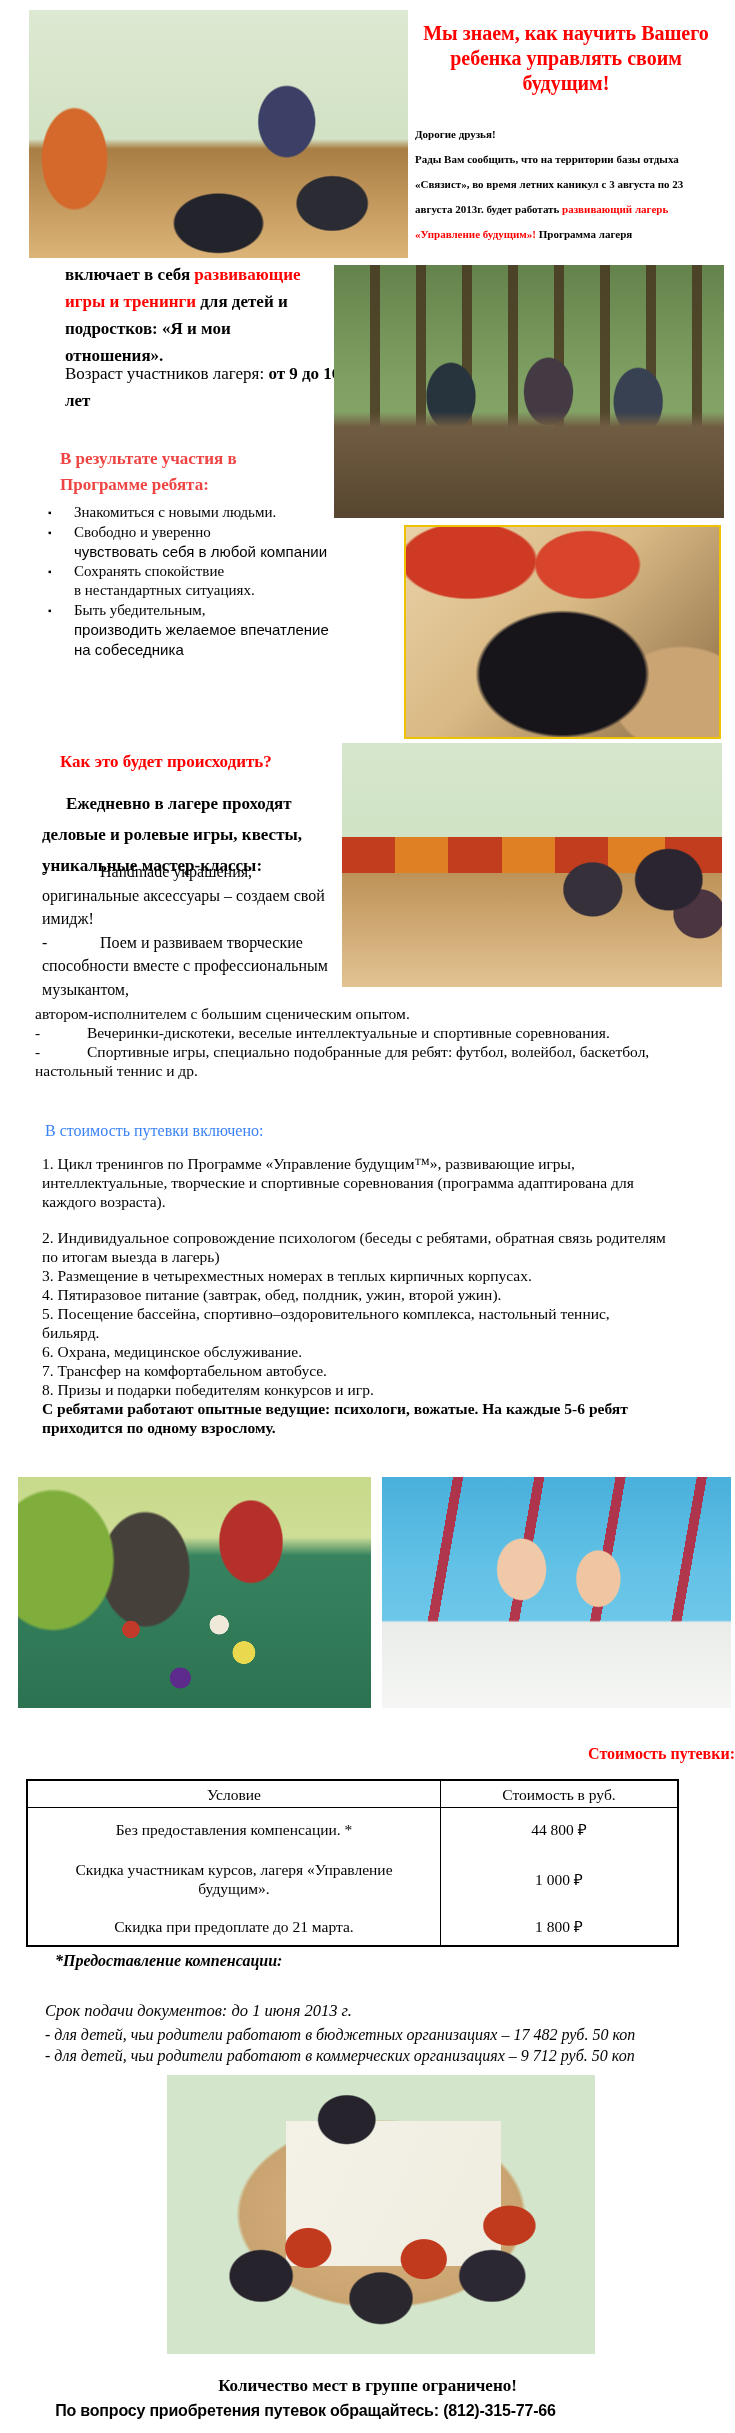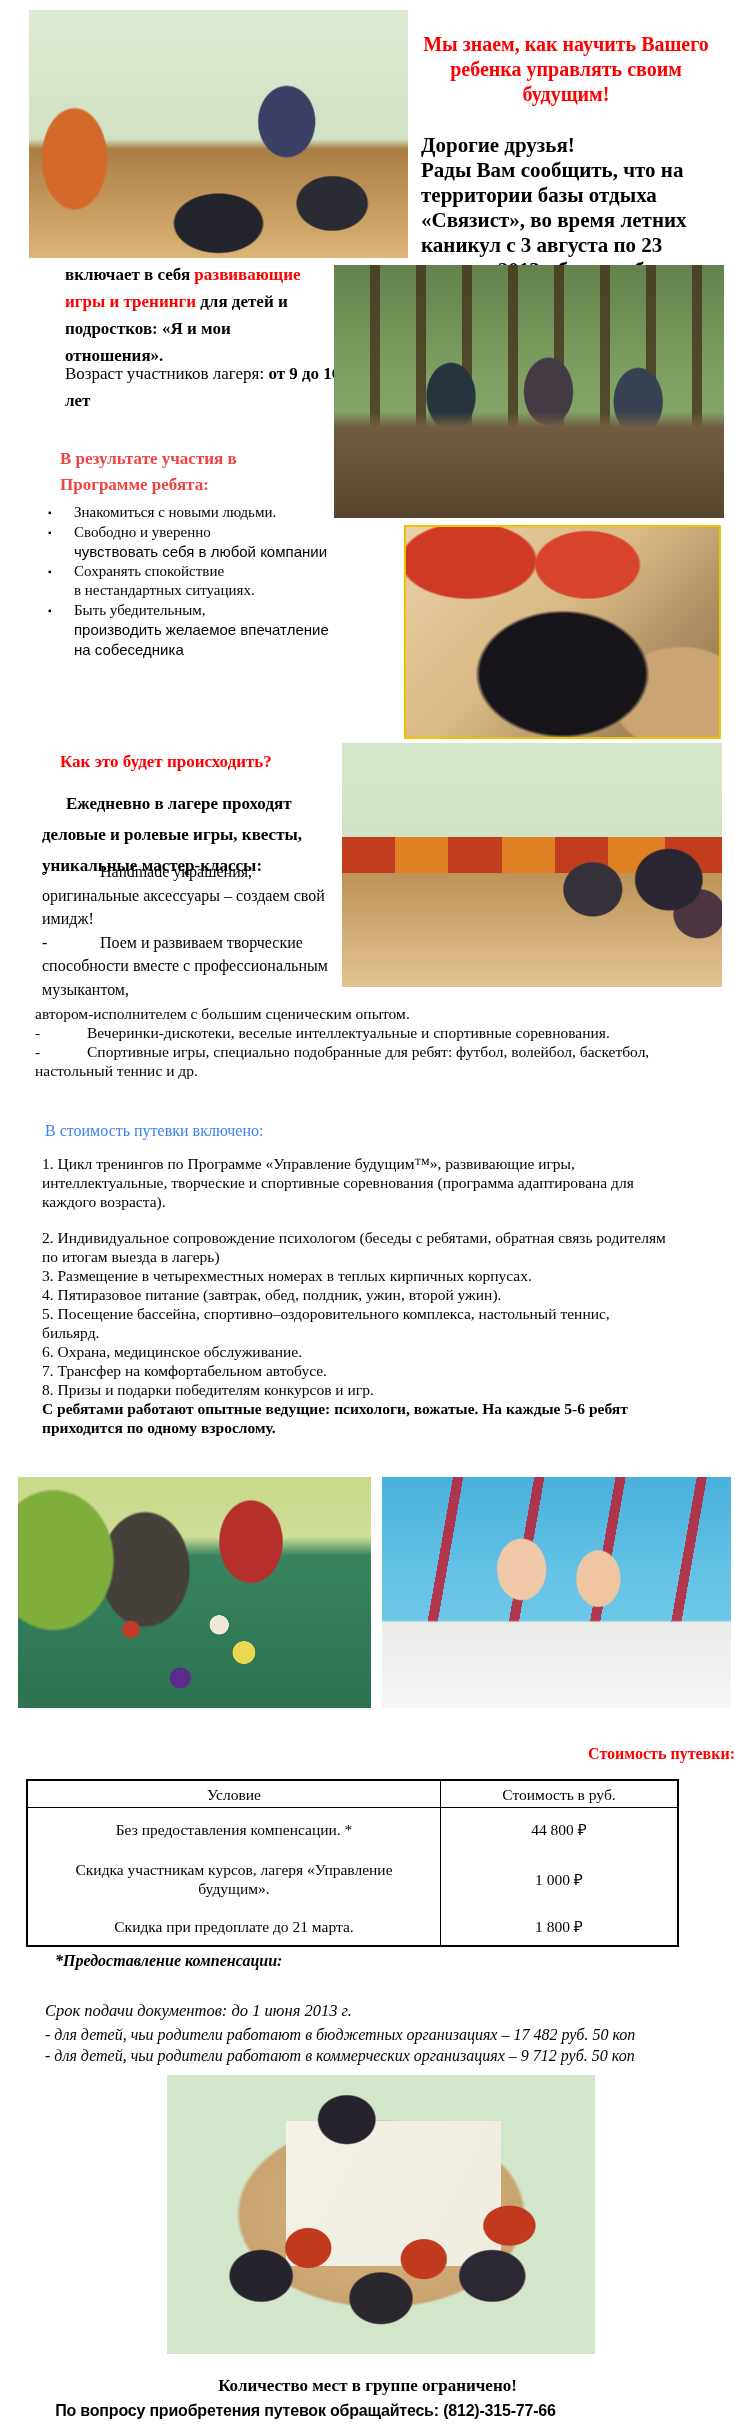--- a/index.html
+++ b/index.html
@@ -67,22 +67,22 @@
       radial-gradient(46px 36px at 76% 72%, #2c2833 70%, rgba(0,0,0,0) 74%),
       radial-gradient(30px 26px at 33% 62%, #c23a1e 75%, rgba(0,0,0,0) 79%),
       radial-gradient(30px 26px at 60% 66%, #c23a1e 75%, rgba(0,0,0,0) 79%),
       radial-gradient(34px 26px at 80% 54%, #c23a1e 75%, rgba(0,0,0,0) 79%),
       linear-gradient(115deg,#f4f1e7 0%,#efece0 100%),
       radial-gradient(closest-side,#d9b282 0%,#caa470 70%, rgba(0,0,0,0) 72%);
     background-size:auto,auto,auto,auto,auto,auto,auto,215px 145px,94% 94%;
     background-position:0 0,0 0,0 0,0 0,0 0,0 0,0 0,56% 34%,center;}
 
   .intro-col{left:415px;top:16px;width:302px}
-  .title{font-size:20px;line-height:25px;font-weight:bold;color:#ff0000;text-align:center;margin:16px 0 26px}
-  .intro-p{font-size:21px;line-height:25px;font-weight:bold;margin:6px}
+  .title{font-size:20px;line-height:25px;font-weight:bold;color:#ff0000;text-align:center;margin:5px 0 26px}
+  .intro-p{font-size:11px;line-height:25px;font-weight:bold;margin:0}
   .cont{left:65px;top:261px;width:240px;font-size:17px;line-height:27px;font-weight:bold}
   .age{left:65px;top:360px;width:280px;font-size:17px;line-height:27px}
   .results-h{left:60px;top:446px;width:235px;font-size:17px;line-height:26px;font-weight:bold;color:#ef4444}
   .bullets{left:48px;top:503px;width:285px;font-size:15px;line-height:19.5px}
   .bullet-row{display:flex}
   .bullet-row .marker{width:26px;flex:0 0 26px;font-size:10px;line-height:19.5px}
   .bullet-row .p2{display:block}
   .how-h{left:60px;top:752px;width:330px;font-size:17px;font-weight:bold;color:#ff0000}
   .how-intro{left:42px;top:788px;width:315px;font-size:17px;line-height:31px;font-weight:bold;text-indent:24px}
   .dash-left{left:42px;top:860px;width:300px;font-size:16px;line-height:23.5px}

